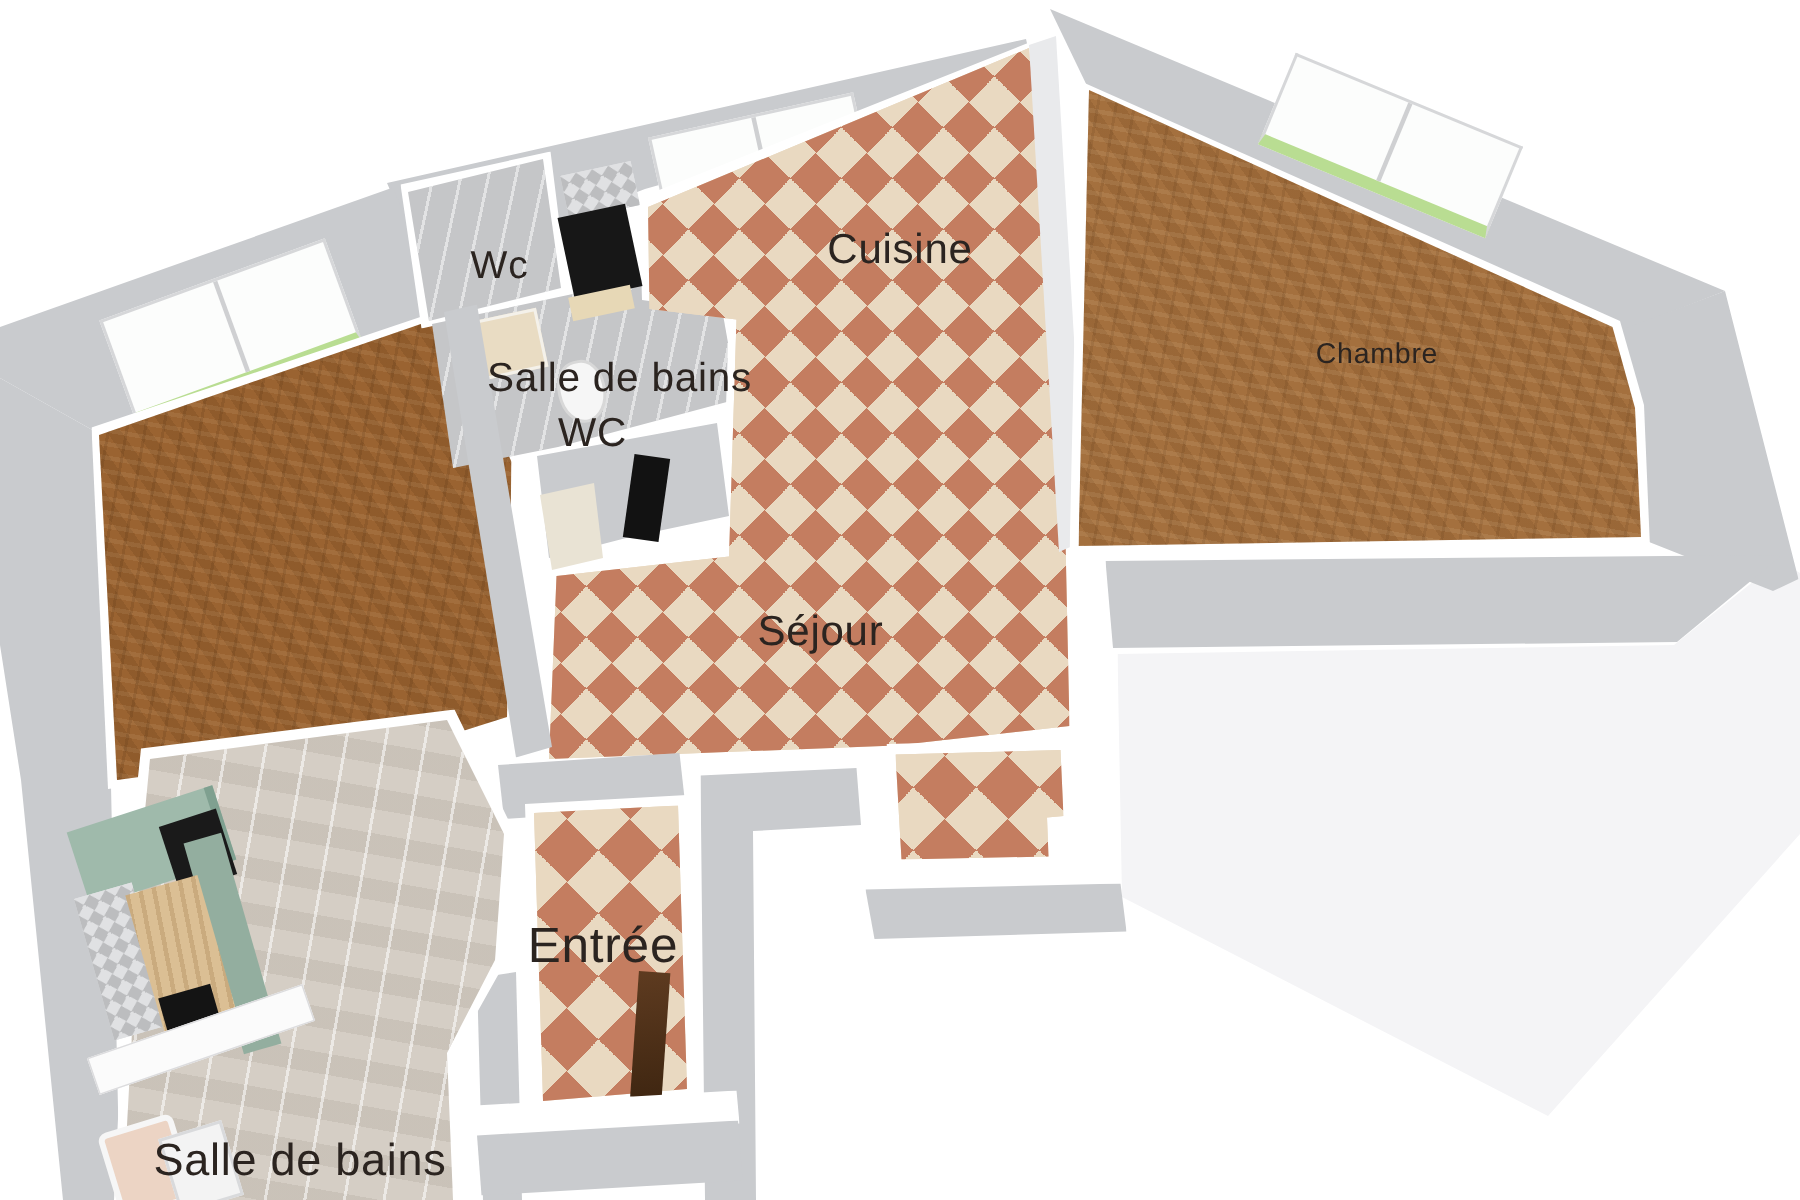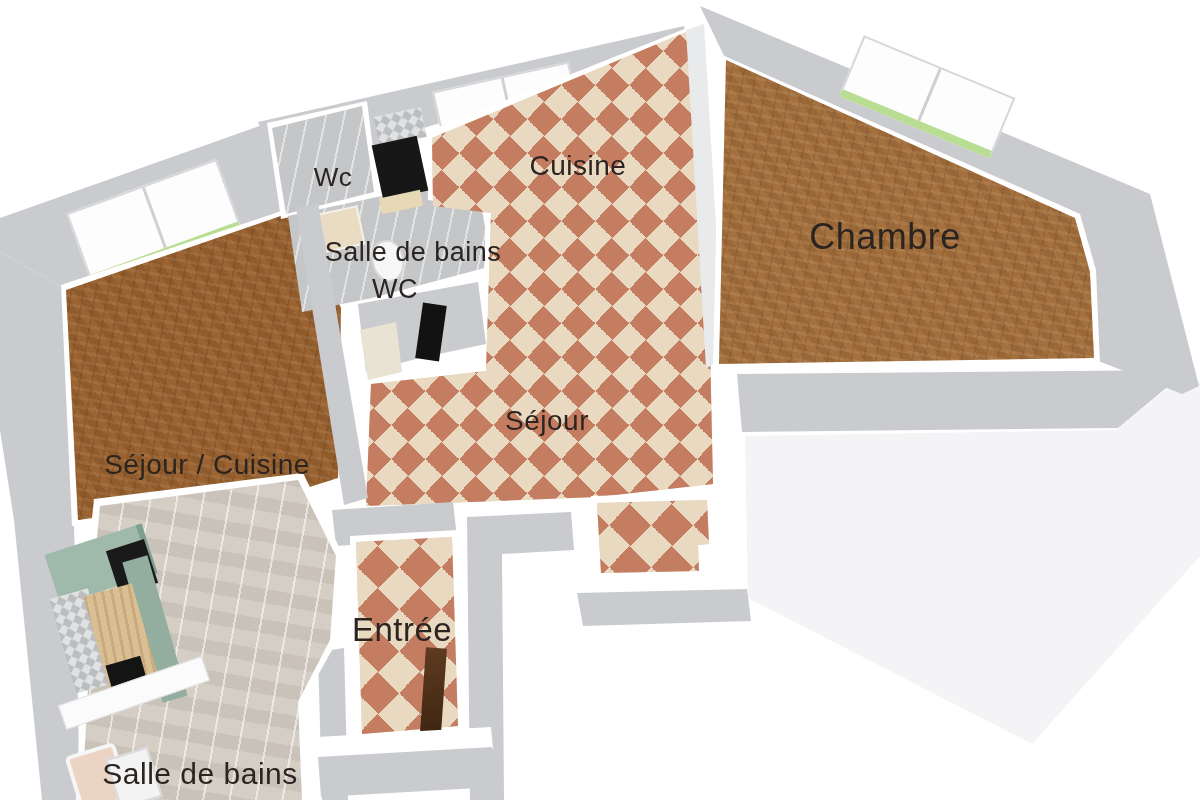--- a/index.html
+++ b/index.html
@@ -117,20 +117,19 @@
   <div class="fix" style="left:98px;top:588px;width:50px;height:112px;transform:rotate(-16deg);background:#dbbf94;
               background-image:repeating-linear-gradient(95deg,rgba(150,110,60,.25) 0 3px,rgba(0,0,0,0) 3px 9px)"></div>
   <div class="fix" style="left:110px;top:660px;width:36px;height:38px;transform:rotate(-16deg);background:#141414"></div>
   <div class="fix" style="left:58px;top:680px;width:150px;height:24px;transform:rotate(-19deg);background:#fbfbfb;border:1px solid #dcdcde"></div>
   <div class="fix" style="left:72px;top:748px;width:44px;height:52px;transform:rotate(-17deg);background:#ecd4c4;border:4px solid #f6f6f6;border-radius:6px"></div>
   <div class="fix" style="left:112px;top:752px;width:40px;height:48px;transform:rotate(-17deg);background:#f3f3f3;border:2px solid #d9dadc"></div>
 
   <div class="lbl" style="left:333px;top:177px;font-size:26px">Wc</div>
   <div class="lbl" style="left:413px;top:252px;font-size:27px">Salle de bains</div>
   <div class="lbl" style="left:395px;top:289px;font-size:27px">WC</div>
-  <div class="lbl" style="left:578px;top:166px;font-size:28px">Cuisine</div>
-  <div class="lbl" style="left:885px;top:237px;font-size:36px">Chambre</div>
+  <div class="lbl" style="left:600px;top:166px;font-size:28px">Cuisine</div>
+  <div class="lbl" style="left:918px;top:237px;font-size:19px">Chambre</div>
   <div class="lbl" style="left:547px;top:421px;font-size:28px">Séjour</div>
-  <div class="lbl" style="left:207px;top:465px;font-size:28px">Séjour / Cuisine</div>
   <div class="lbl" style="left:402px;top:630px;font-size:33px">Entrée</div>
   <div class="lbl" style="left:200px;top:774px;font-size:30px">Salle de bains</div>
 
 </div>
 
 </body></html>

